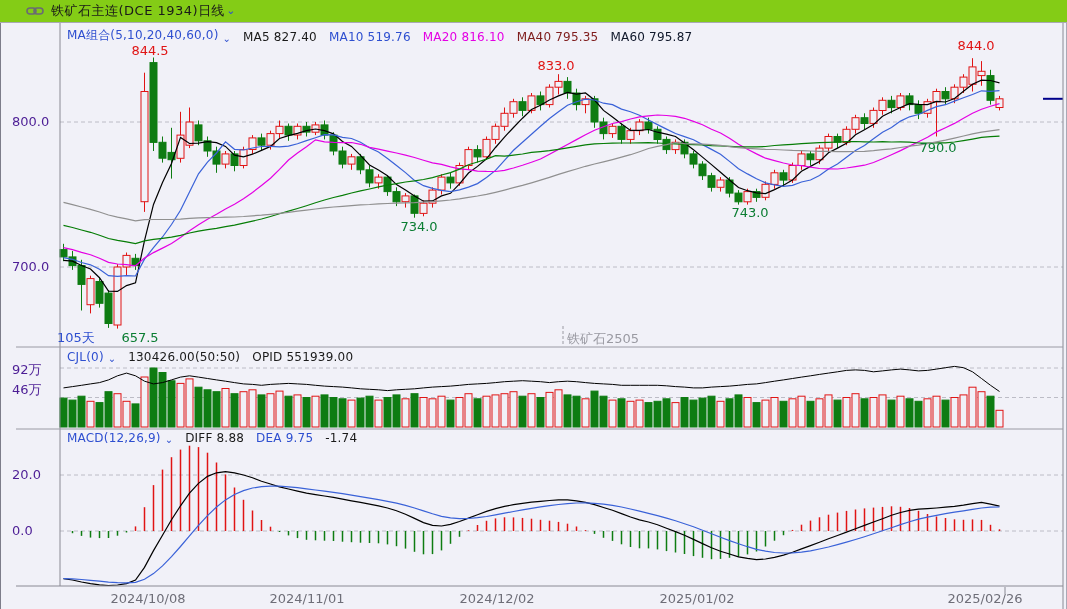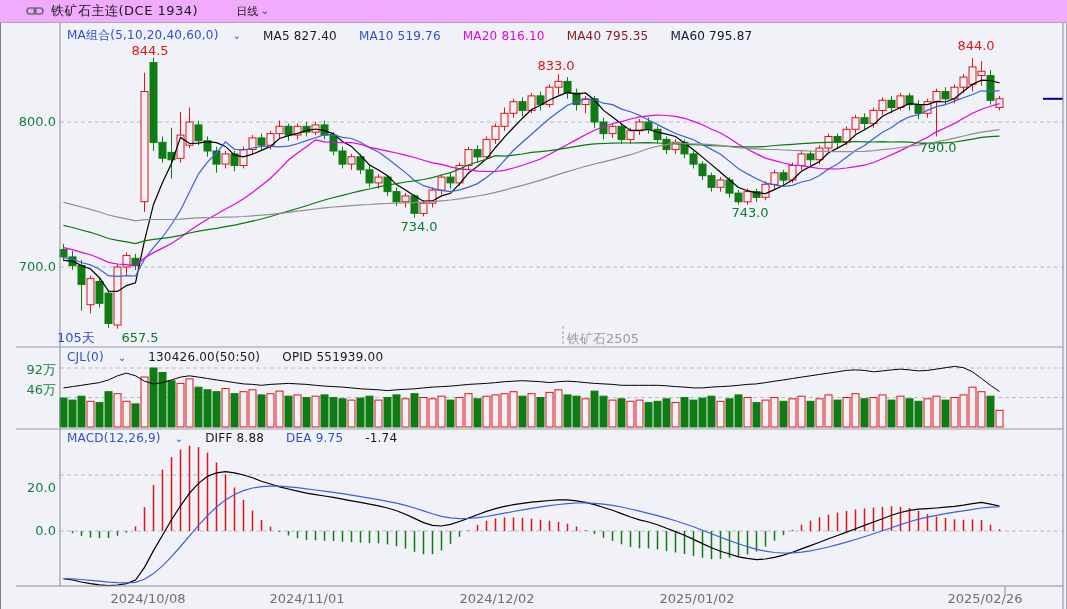--- a/index.html
+++ b/index.html
@@ -4,36 +4,36 @@
 <style>
   html,body{margin:0;padding:0}
   body{
     width:1067px;height:609px;position:relative;overflow:hidden;
     background:#f1f1f8;
     font-family:"DejaVu Sans","Liberation Sans",sans-serif;
     -webkit-font-smoothing:antialiased;
   }
   #frame{position:absolute;inset:0;border-left:1px solid #7d7d8a;border-right:1px solid #a9a9b5;pointer-events:none}
   
-  .topbar{position:absolute;left:0;top:0;width:1067px;height:22px;display:flex;align-items:center;background:#f0abfc;border-bottom:1px solid #a9a9b5;z-index:5}
+  .topbar{position:absolute;left:0;top:0;width:1067px;height:22px;display:flex;align-items:center;background:#84cc16;border-bottom:1px solid #a9a9b5;z-index:5}
   .topbar .linkicon{margin-left:26px;margin-right:7px;display:inline-flex}
   .topbar .title{font-size:13px;color:#1a1a1a;letter-spacing:0.5px}
-  .topbar .period{font-size:11px;color:#1a1a1a;margin-left:38px}
+  .topbar .period{font-size:13px;color:#1a1a1a;}
   .topbar .caret{font-size:11px;color:#2e4fd0;margin-left:2px;line-height:10px}
   
   .ovl{position:absolute;z-index:4;white-space:nowrap;pointer-events:none}
-  .hdr{font-size:12px;display:flex;gap:22px;align-items:center}
+  .hdr{font-size:12px;display:flex;gap:12px;align-items:flex-end}
   .hdr .tk{letter-spacing:0.2px}
   .blu{color:#2e4fd0}
   .blk{color:#1a1a1a}
   .mag{color:#e400e4}
   .grn{color:#7f1d1d}
   .gry{color:#0f172a}
   .caret2{font-size:10px;color:#2e4fd0;margin-left:-8px}
-  .ylab{font-size:13px;color:#15803d;width:44px;text-align:right;font-weight:500}
+  .ylab{font-size:13px;color:#4c1d95;width:44px;text-align:left;font-weight:500}
   .ann{font-size:13px;font-weight:400;transform:translateX(-50%)}
   .ann.red{color:#e01414}
   .ann.green{color:#0a7d32}
   .rangelab{font-size:13px;color:#2e4fd0;font-weight:400}
   .watermark{font-size:13px;color:#9a9aa2;transform:translateX(-50%)}
   .datelab{font-size:13px;color:#6e6e78;transform:translateX(-50%)}
   svg#chart{position:absolute;left:0;top:0;z-index:1}
 </style>
 </head>
 <body>
@@ -526,21 +526,21 @@
     <span class="caret2">⌄</span>
   <span class="tk blk">DIFF 8.88</span>
   <span class="tk blu">DEA 9.75</span>
   <span class="tk blk">-1.74</span>
 </div>
 
 <div class="ovl ylab" style="left:12px;top:114px">800.0</div>
 <div class="ovl ylab" style="left:12px;top:259px">700.0</div>
 <div class="ovl ylab" style="left:12px;top:361px">92万</div>
 <div class="ovl ylab" style="left:12px;top:381px">46万</div>
-<div class="ovl ylab" style="left:12px;top:480px">20.0</div>
+<div class="ovl ylab" style="left:12px;top:467px">20.0</div>
 <div class="ovl ylab" style="left:12px;top:523px">0.0</div>
 
 <div class="ovl ann red" style="left:150px;top:43px">844.5</div>
 <div class="ovl ann red" style="left:556px;top:58px">833.0</div>
 <div class="ovl ann red" style="left:976px;top:38px">844.0</div>
 <div class="ovl ann green" style="left:419px;top:219px">734.0</div>
 <div class="ovl ann green" style="left:750px;top:205px">743.0</div>
 <div class="ovl ann green" style="left:938px;top:140px">790.0</div>
 <div class="ovl rangelab" style="left:57px;top:329px">105天</div>
 <div class="ovl ann green" style="left:140px;top:330px">657.5</div>

